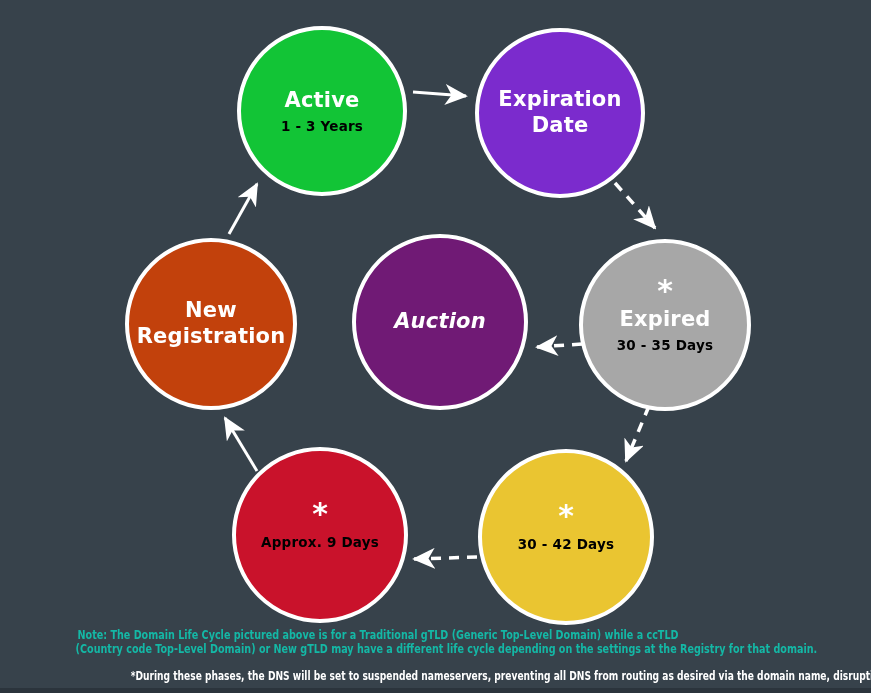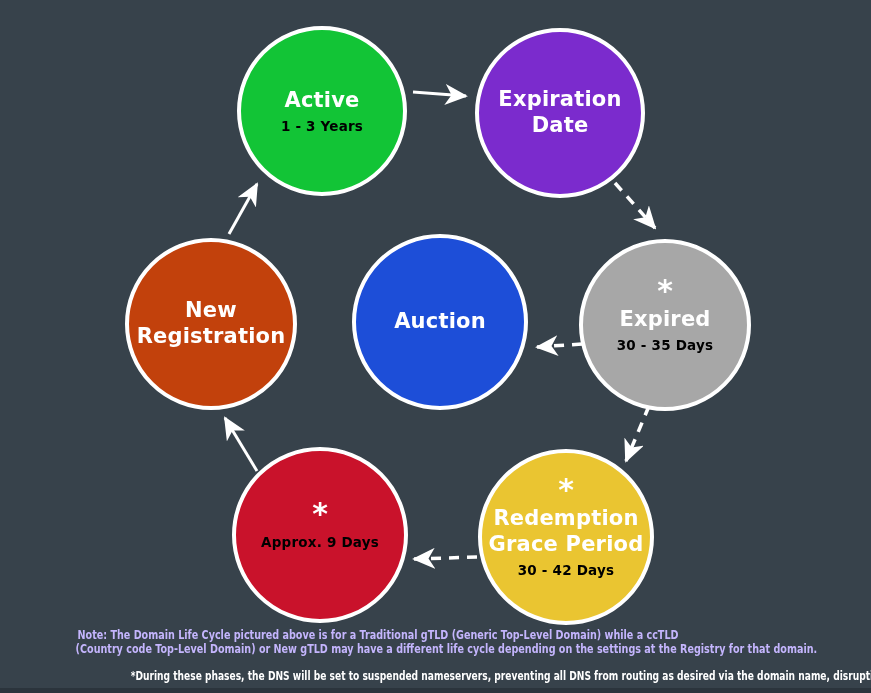--- a/index.html
+++ b/index.html
@@ -28,21 +28,21 @@
   #n-expired    { left:579px; top:239px; width:172px; height:172px; }
   #n-auction    { left:352px; top:234px; width:176px; height:176px; }
   #n-newreg     { left:125px; top:238px; width:172px; height:172px; }
   #n-redemption { left:478px; top:449px; width:176px; height:176px; }
   #n-pending    { left:232px; top:447px; width:176px; height:176px; }
   #n-expired .inner, #n-redemption .inner, #n-pending .inner { transform:translateY(-6px); }
   .inner { display:flex; flex-direction:column; align-items:center; }
 
   .note {
     position:absolute; left:0; top:628px; width:756px; text-align:center;
-    color:#c4b5fd; font-weight:bold; font-size:12px; line-height:14px;
+    color:#14b8a6; font-weight:bold; font-size:12px; line-height:14px;
   }
   .note .nline { display:block; white-space:nowrap; transform:scaleX(0.8); transform-origin:50% 50%; }
   .disclaimer {
     position:absolute; left:0; top:668px; width:871px; text-align:center;
     color:#fff; font-weight:bold; font-size:13px; white-space:nowrap;
     transform:scaleX(0.7); transform-origin:50% 50%;
   }
   .bottom-strip { position:absolute; left:0; bottom:0; width:871px; height:5px; background:#2b343c; }
 </style>
 </head>
@@ -86,44 +86,40 @@
   <div class="node" id="n-expired" style="background-color: rgb(167, 167, 167);">
     <div class="inner">
       <div class="star">*</div>
       <div class="title">
           <span>Expired</span>
         </div>
       <div class="sub">30 - 35 Days</div>
     </div>
   </div>
 
-  <div class="node" id="n-auction" style="background-color: #1d4ed8;">
+  <div class="node" id="n-auction" style="background-color: #701a75; font-style: italic;">
     <div class="inner">
       <div class="title">
           <span>Auction</span>
         </div>
     </div>
   </div>
 
   <div class="node" id="n-newreg" style="background-color: #c2410c;">
     <div class="inner">
       <div class="title">
         <span>New</span>
         <span>Registration</span>
       </div>
     </div>
   </div>
 
   <div class="node" id="n-redemption" style="background-color: rgb(234, 197, 49);">
     <div class="inner">
       <div class="star">*</div>
-      <div class="title">
-        <span>Redemption</span>
-        <span>Grace Period</span>
-      </div>
       <div class="sub">30 - 42 Days</div>
     </div>
   </div>
 
   <div class="node" id="n-pending" style="background-color: rgb(201, 18, 43);">
     <div class="inner">
       <div class="star">*</div>
       <div class="sub">Approx. 9 Days</div>
     </div>
   </div>

